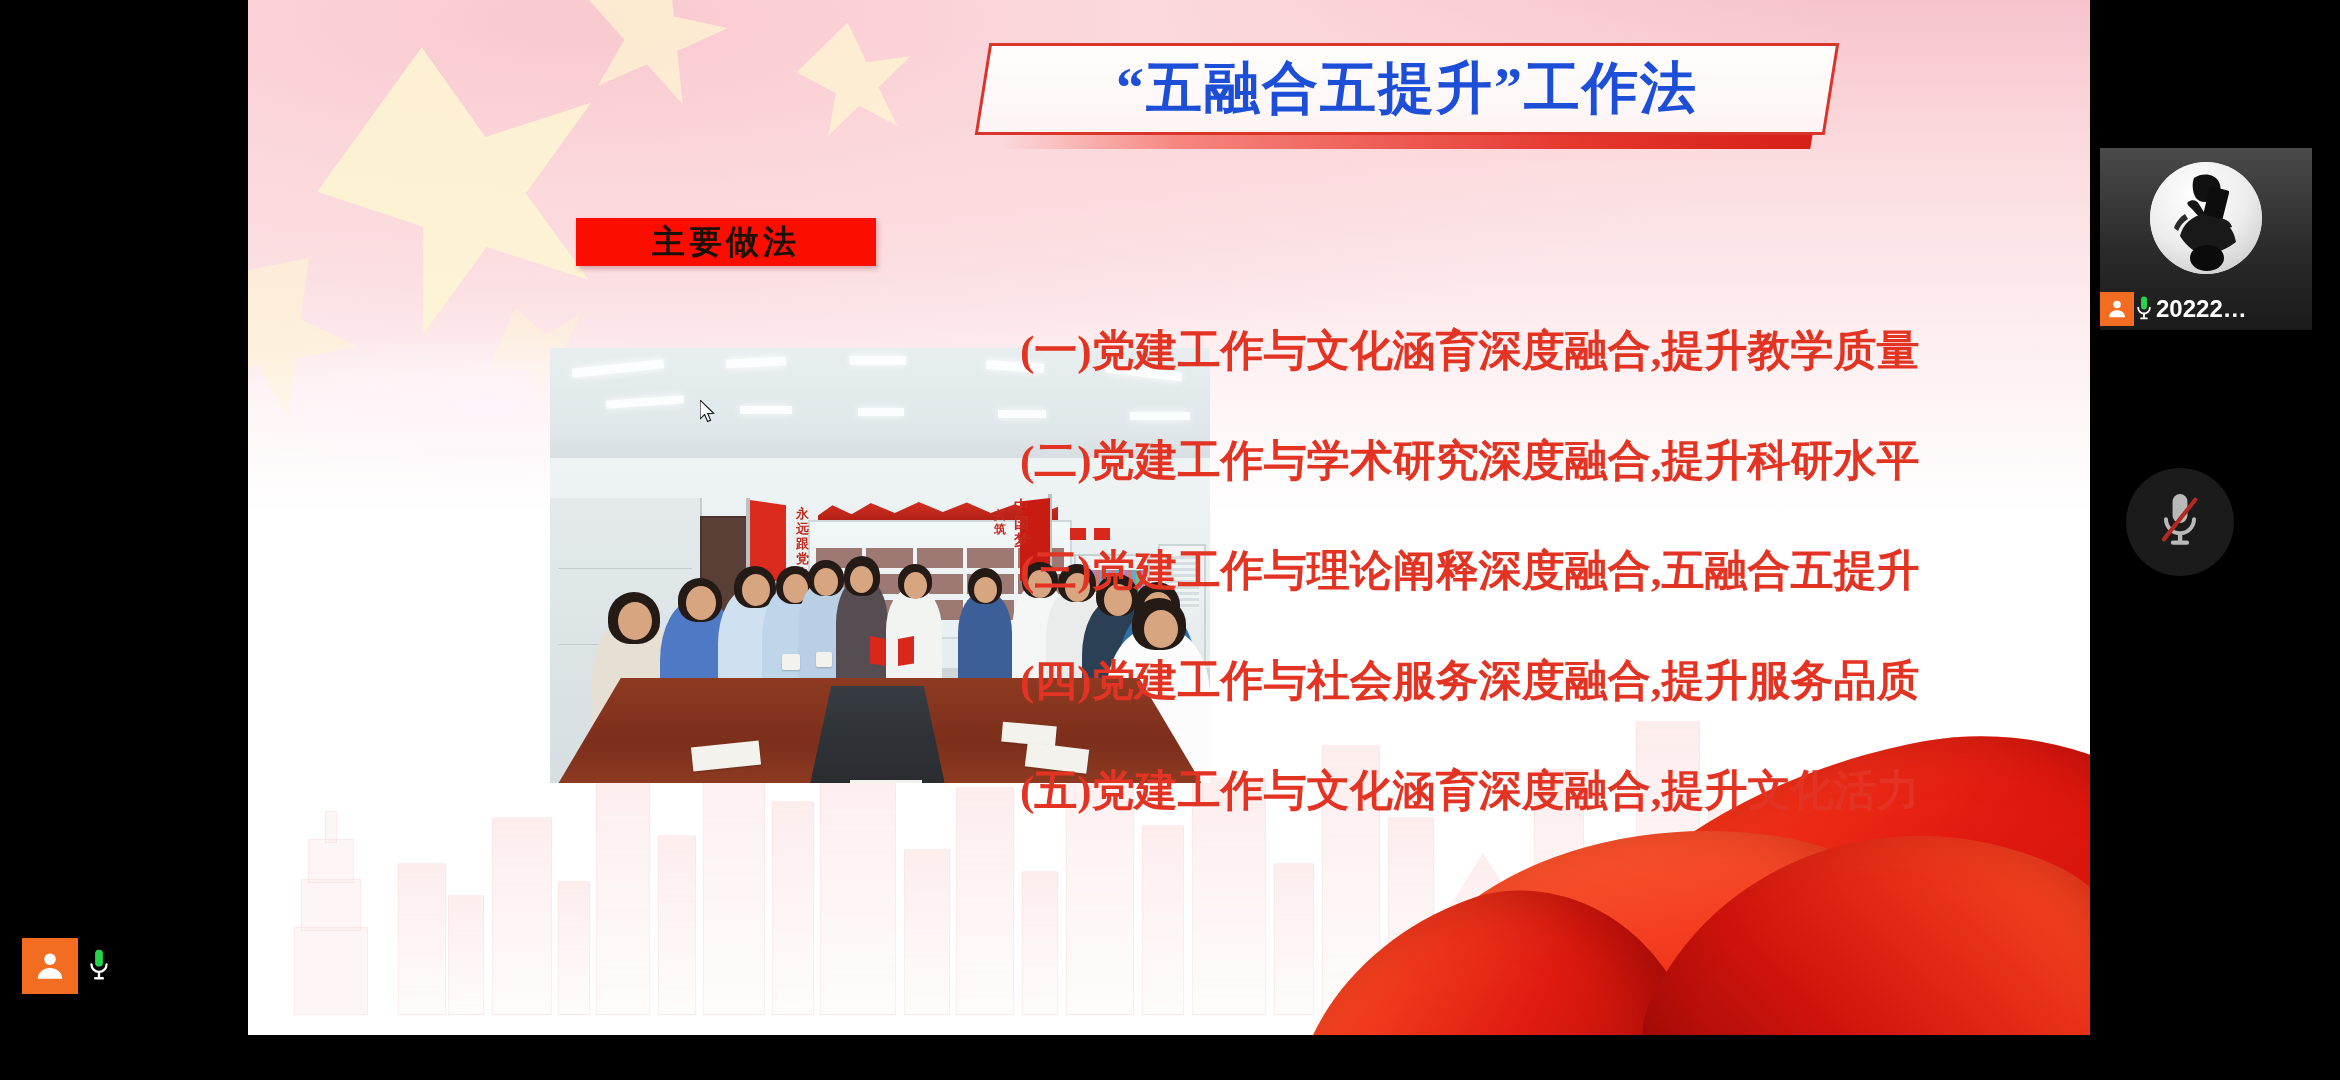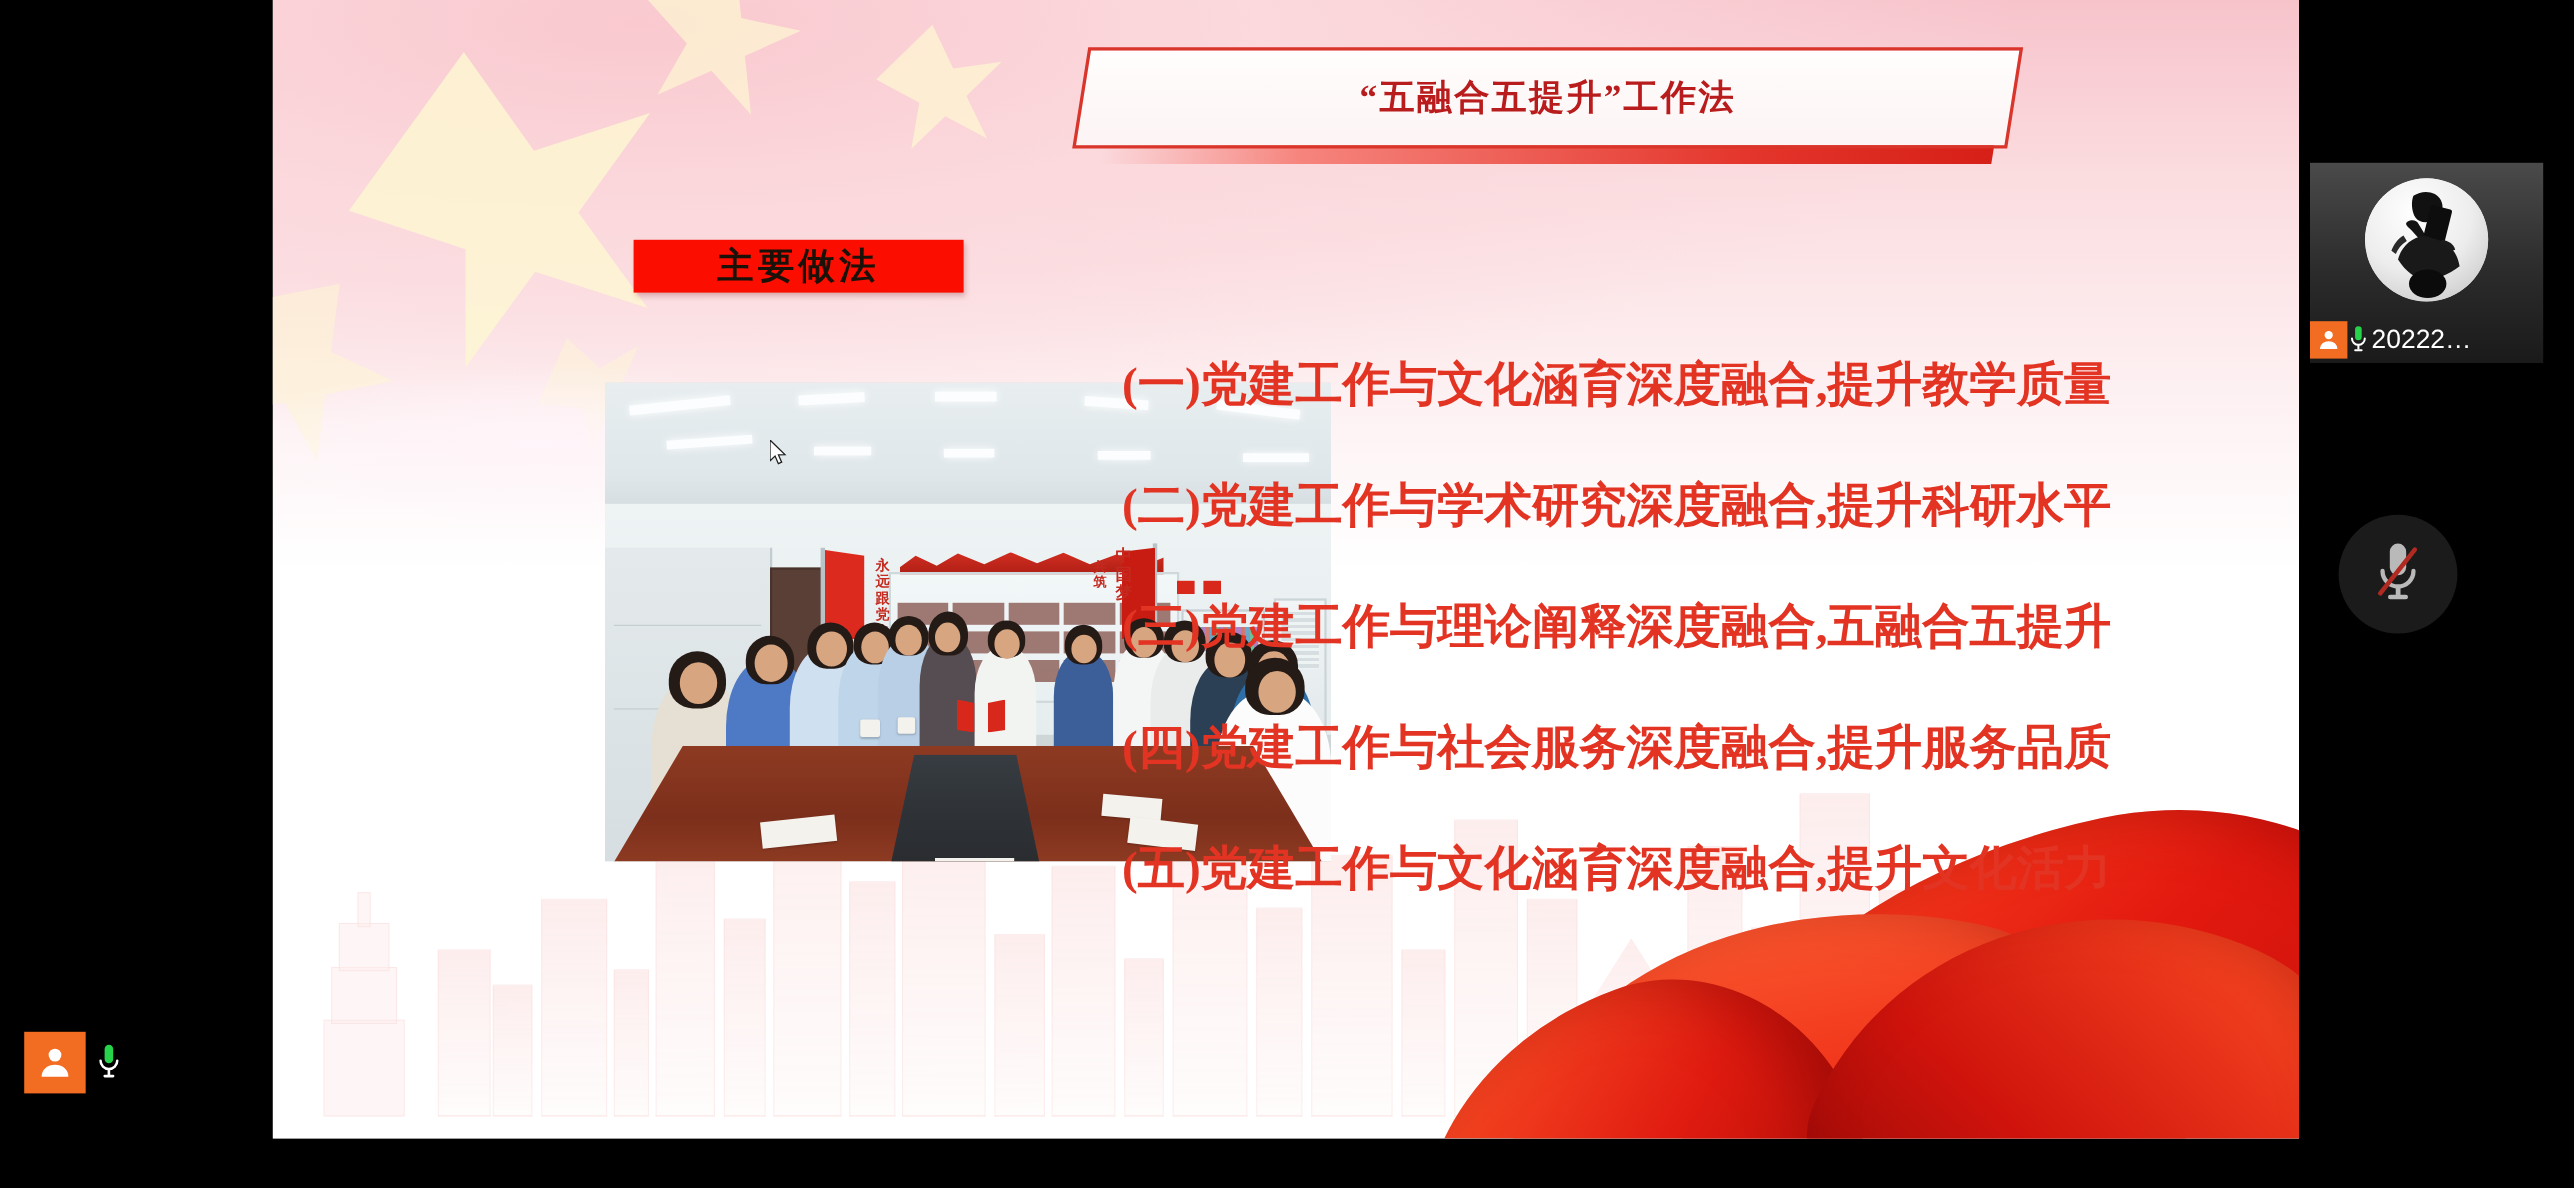--- a/index.html
+++ b/index.html
@@ -95,23 +95,23 @@
   }
   #title-banner .frame {
     position:absolute; inset:0;
     border: 3px solid #d9352b;
     transform: skewX(-9deg);
     background: linear-gradient(180deg, #fffdfd 0%, #fdf4f4 100%);
   }
   #title-banner .title-text {
     position:absolute; inset:0;
     display:flex; align-items:center; justify-content:center;
-    color:#b91c1c;
+    color:#1d4ed8;
     font-family: "Liberation Serif", "DejaVu Serif", serif;
-    font-size: 32px; font-weight: 700; letter-spacing: 2px;
+    font-size: 56px; font-weight: 700; letter-spacing: 2px;
     white-space: nowrap;
   }
 
   
   #section-tag {
     position:absolute; left:328px; top:218px;
     width:300px; height:48px;
     background: #fb0d00;
     display:flex; align-items:center; justify-content:center;
     box-shadow: 2px 3px 5px rgba(120,0,0,.25);
@@ -241,21 +241,21 @@
     background: linear-gradient(180deg,#4a4a4a 0%, #2b2b2b 55%, #1a1a1a 100%);
     overflow:hidden;
   }
   #participant-tile .pavatar {
     position:absolute; left:50%; top:14px; transform:translateX(-50%);
     width:112px; height:112px; border-radius:50%;
     background: radial-gradient(circle at 42% 30%, #ffffff 0%, #f2f2f2 45%, #d8d8d8 100%);
     overflow:hidden;
   }
   #participant-tile .tile-footer {
-    position:absolute; left:0; bottom:4px; display:flex; align-items:center;
+    position:absolute; left:0; bottom:4px; display:flex; align-items:center;font-weight:bold;
   }
   #participant-tile .pbadge {
     width:34px; height:34px; background:#f26d21;
     display:flex; align-items:center; justify-content:center;
   }
   #participant-tile .pname {
     color:#fff; font-size:24px; margin-left:2px; white-space:nowrap;
     font-family:"Liberation Sans", sans-serif;
   }
   #mute-button {

